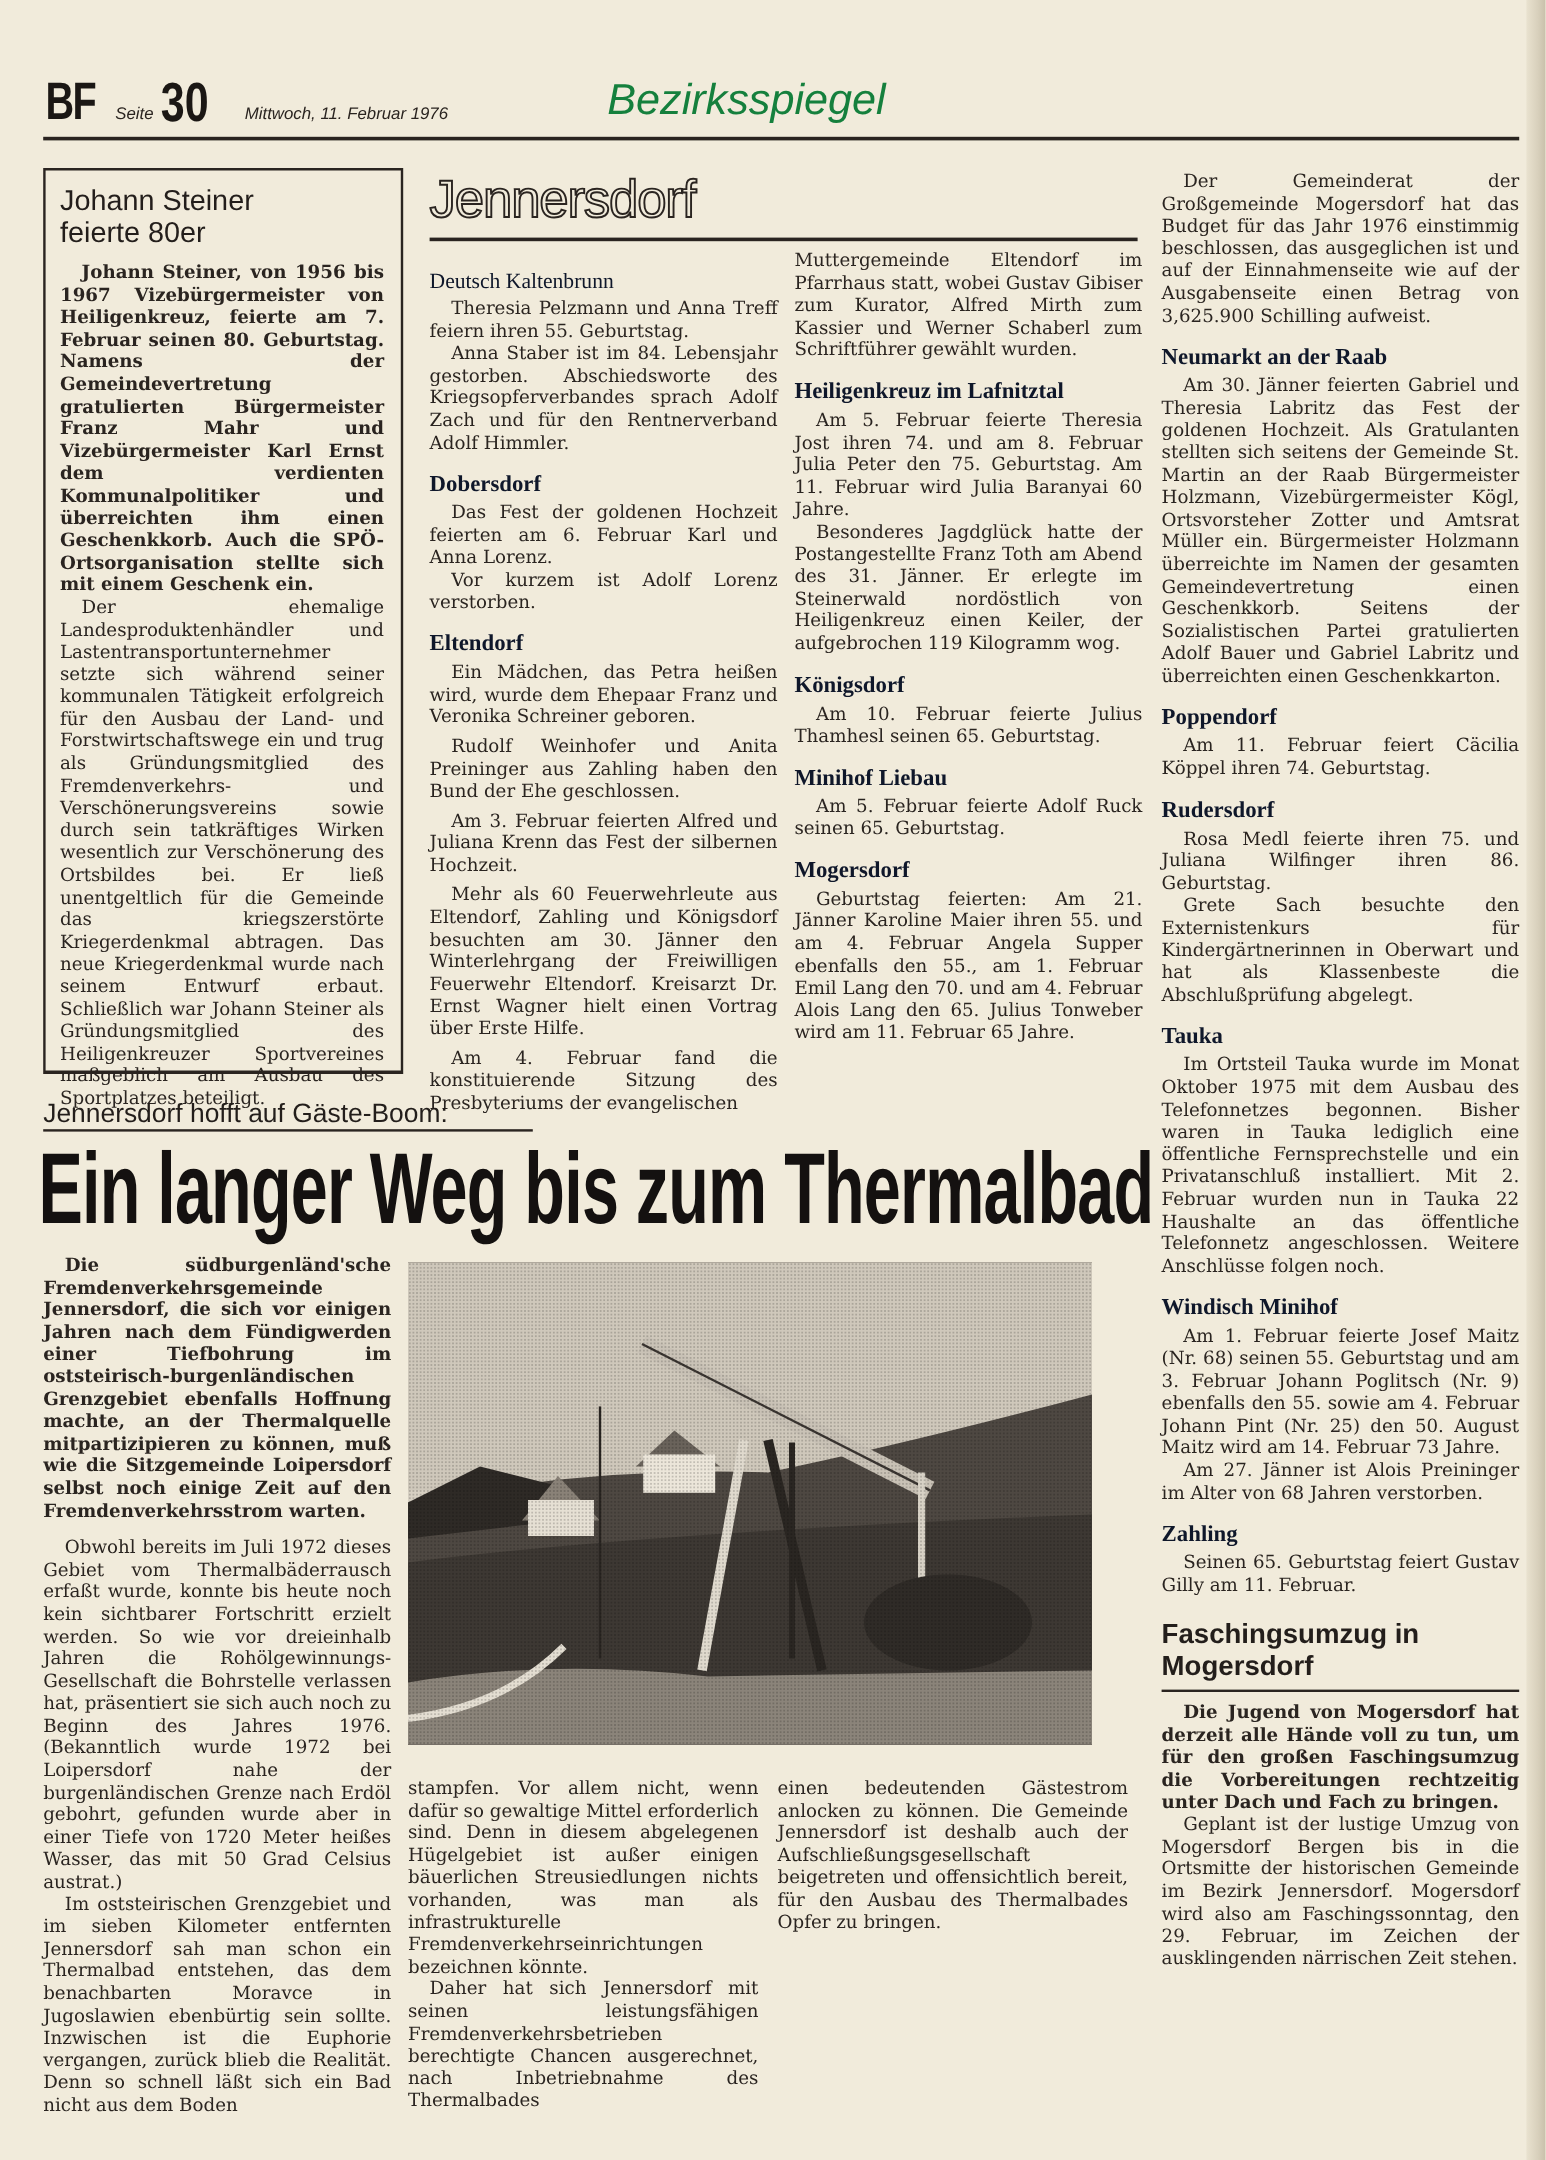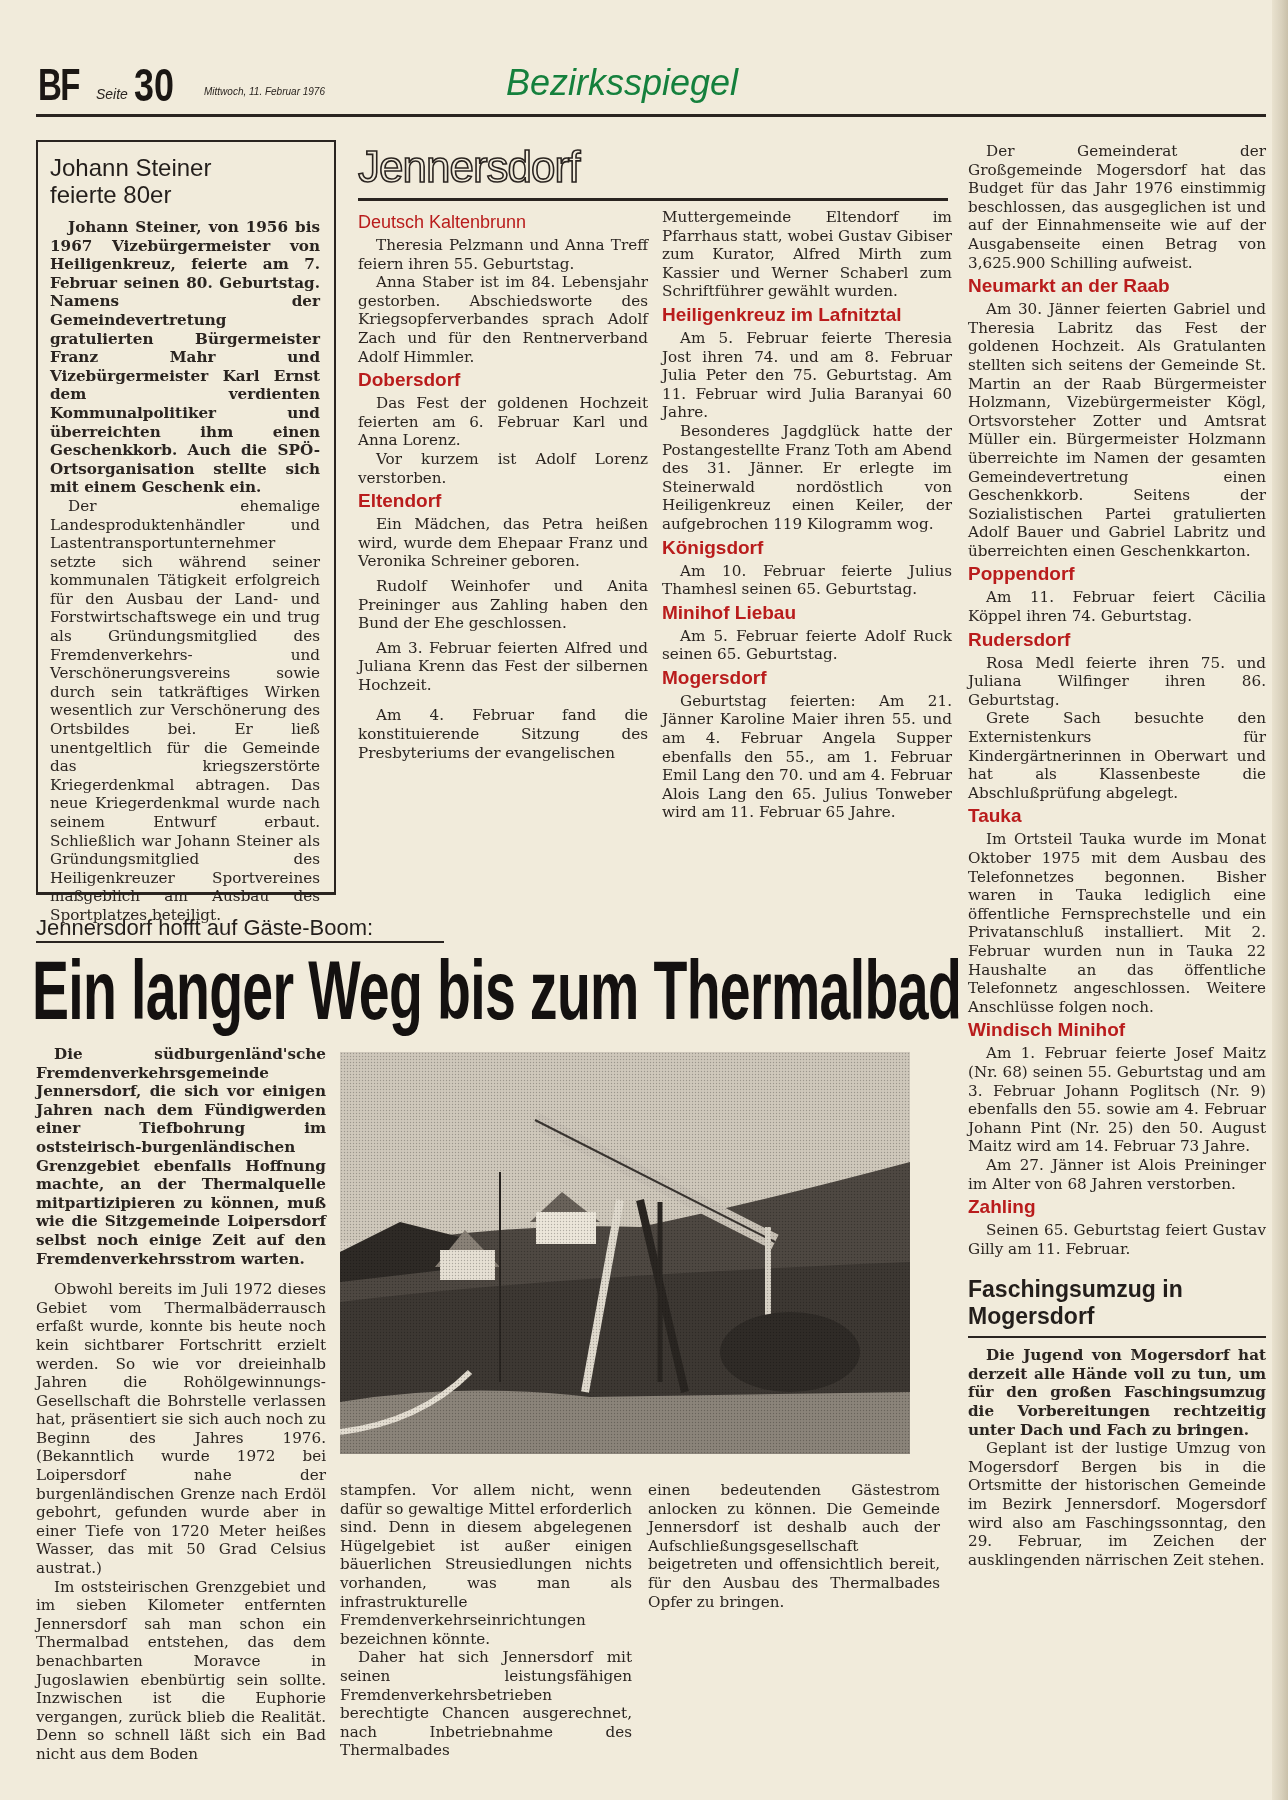--- a/index.html
+++ b/index.html
@@ -12,30 +12,30 @@
   }
   .page-edge {
     position: absolute; right: 0; top: 0; width: 16px; height: 1800px;
     background: linear-gradient(to right, #e9e2cf, #d8d0bc 60%, #c9c0aa);
   }
   
   .masthead { position: absolute; left: 36px; top: 58px; width: 1230px; height: 60px; }
   .mh-bf { position: absolute; left: 2px; top: 2px; font-family: "Liberation Sans", sans-serif; font-weight: 700; font-size: 44px; letter-spacing: -2px; transform: scaleX(0.75); transform-origin: left; color: #1b1714; }
   .mh-seite { position: absolute; left: 60px; top: 28px; font-family: "Liberation Sans", sans-serif; font-style: italic; font-size: 14px; }
   .mh-num { position: absolute; left: 98px; top: 0px; font-family: "Liberation Sans", sans-serif; font-weight: 700; font-size: 46px; transform: scaleX(0.78); transform-origin: left; color: #1b1714; }
-  .mh-date { position: absolute; left: 168px; top: 28px; font-family: "Liberation Sans", sans-serif; font-style: italic; font-size: 10px; }
+  .mh-date { position: absolute; left: 168px; top: 28px; font-family: "Liberation Sans", sans-serif; font-style: italic; font-size: 14px; }
   .mh-title { position: absolute; left: 470px; top: 4px; font-family: "Liberation Sans", sans-serif; font-style: italic; font-size: 36px; color: #15803d; }
   .mh-rule { position: absolute; left: 36px; top: 114px; width: 1230px; height: 3px; background: #2a2420; }
 
   
   .col { position: absolute; font-size: 15.2px; line-height: 18.6px; text-align: justify; hyphens: manual; }
   .col p { margin: 0; text-indent: 18px; }
   .col p.noind { text-indent: 0; }
   .col .gap { height: 6px; }
-  .loc { font-family: Liberation Sans, sans-serif; font-weight: 700; font-size: 19px; line-height: 24px; margin: 2px 0 2px; color: #b91c1c; }
+  .loc { font-family: Liberation Serif, serif; font-weight: 700; font-size: 19px; line-height: 24px; margin: 14px 0 2px; color: #0f172a; }
 
   
   .box { position: absolute; left: 36px; top: 140px; width: 296px; height: 750px; border: 2px solid #2a2420; border-bottom-width: 3px; }
   .box-title { font-family: "Liberation Sans", sans-serif; font-weight: 400; font-size: 24px; line-height: 27px; margin: 12px 0 10px 12px; color: #231e1b; }
   .box .col { left: 12px; width: 270px; }
 
   
   .sec-title { position: absolute; left: 358px; top: 142px; font-family: "Liberation Sans", sans-serif; font-size: 44px; letter-spacing: -1px; color: transparent; -webkit-text-stroke: 1.6px #2a2420; }
   .sec-rule { position: absolute; left: 358px; top: 198px; width: 590px; height: 3px; background: #2a2420; }
 
@@ -84,20 +84,21 @@
   <div class="loc">Dobersdorf</div>
   <p>Das Fest der goldenen Hochzeit feierten am 6. Februar Karl und Anna Lorenz.</p>
   <p>Vor kurzem ist Adolf Lorenz verstorben.</p>
   <div class="loc">Eltendorf</div>
   <p>Ein Mädchen, das Petra heißen wird, wurde dem Ehepaar Franz und Veronika Schreiner geboren.</p>
   <div class="gap"></div>
   <p>Rudolf Weinhofer und Anita Preininger aus Zahling haben den Bund der Ehe geschlossen.</p>
   <div class="gap"></div>
   <p>Am 3. Februar feierten Alfred und Juliana Krenn das Fest der silbernen Hochzeit.</p>
   <div class="gap"></div>
+  <p>Mehr als 60 Feuerwehrleute aus Eltendorf, Zahling und Königsdorf besuchten am 30. Jänner den Winterlehrgang der Freiwilligen Feuerwehr Eltendorf. Kreisarzt Dr. Ernst Wagner hielt einen Vortrag über Erste Hilfe.</p>
   <div class="gap"></div>
   <p>Am 4. Februar fand die konstituierende Sitzung des Presbyteriums der evangelischen</p>
 </div>
 
 <div class="col" style="left:662px; top:208px; width:290px;">
   <p class="noind">Muttergemeinde Eltendorf im Pfarrhaus statt, wobei Gustav Gibiser zum Kurator, Alfred Mirth zum Kassier und Werner Schaberl zum Schriftführer gewählt wurden.</p>
   <div class="loc">Heiligenkreuz im Lafnitztal</div>
   <p>Am 5. Februar feierte Theresia Jost ihren 74. und am 8. Februar Julia Peter den 75. Geburtstag. Am 11. Februar wird Julia Baranyai 60 Jahre.</p>
   <p>Besonderes Jagdglück hatte der Postangestellte Franz Toth am Abend des 31. Jänner. Er erlegte im Steinerwald nordöstlich von Heiligenkreuz einen Keiler, der aufgebrochen 119 Kilogramm wog.</p>
   <div class="loc">Königsdorf</div>

